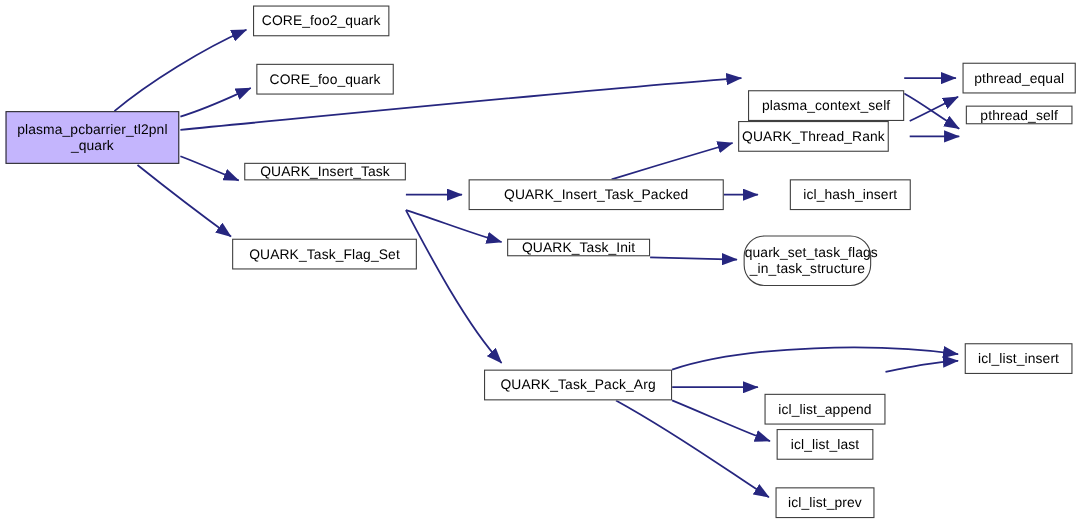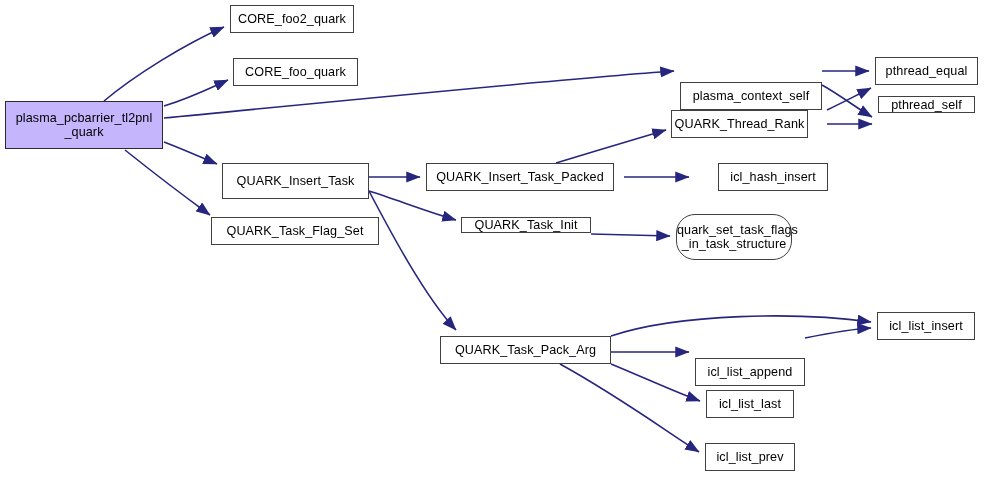--- a/index.html
+++ b/index.html
@@ -78,23 +78,23 @@
         <path d="M 611,364 C 645,378 675,392 700,401" fill="none" stroke="#26267f" stroke-width="1.6" marker-end="url(#arrowhead)"></path>
         <path d="M 560,364 C 620,397 670,434 699,452" fill="none" stroke="#26267f" stroke-width="1.6" marker-end="url(#arrowhead)"></path>
         <path d="M 805,338 C 830,333 850,329 871,328" fill="none" stroke="#26267f" stroke-width="1.6" marker-end="url(#arrowhead)"></path>
       </g>
   </svg>
   <div id="node-layer">
       <div class="node root" style="left: 5px; top: 101px; width: 158px; height: 48px;"><span class="label">plasma_pcbarrier_tl2pnl
 _quark</span></div>
       <div class="node" style="left: 230px; top: 5px; width: 124px; height: 28px;"><span class="label">CORE_foo2_quark</span></div>
       <div class="node" style="left: 233px; top: 58px; width: 125px; height: 28px;"><span class="label">CORE_foo_quark</span></div>
-      <div class="node" style="left: 222px; top: 163px; width: 147px; height: 36px;"><span class="label">QUARK_Insert_Task</span></div>
+      <div class="node" style="left: 222px; top: 148px; width: 147px; height: 16px;"><span class="label">QUARK_Insert_Task</span></div>
       <div class="node" style="left: 211px; top: 217px; width: 168px; height: 28px;"><span class="label">QUARK_Task_Flag_Set</span></div>
-      <div class="node" style="left: 426px; top: 163px; width: 188px; height: 28px;"><span class="label">QUARK_Insert_Task_Packed</span></div>
+      <div class="node" style="left: 426px; top: 163px; width: 232px; height: 28px;"><span class="label">QUARK_Insert_Task_Packed</span></div>
       <div class="node" style="left: 461px; top: 217px; width: 130px; height: 16px;"><span class="label">QUARK_Task_Init</span></div>
       <div class="node" style="left: 680px; top: 57px; width: 142px; height: 28px; margin-top: 25px;"><span class="label">plasma_context_self</span></div>
       <div class="node" style="left: 671px; top: 110px; width: 137px; height: 28px;"><span class="label">QUARK_Thread_Rank</span></div>
       <div class="node" style="left: 875px; top: 57px; width: 103px; height: 28px;"><span class="label">pthread_equal</span></div>
       <div class="node" style="left: 878px; top: 96px; width: 97px; height: 17px;"><span class="label">pthread_self</span></div>
       <div class="node" style="left: 718px; top: 163px; width: 110px; height: 28px;"><span class="label">icl_hash_insert</span></div>
       <div class="node" style="left: 676px; top: 214px; width: 116px; height: 46px; border-radius: 19px;"><span class="label">quark_set_task_flags
 _in_task_structure</span></div>
       <div class="node" style="left: 440px; top: 336px; width: 171px; height: 28px;"><span class="label">QUARK_Task_Pack_Arg</span></div>
       <div class="node" style="left: 877px; top: 312px; width: 98px; height: 28px;"><span class="label">icl_list_insert</span></div>

